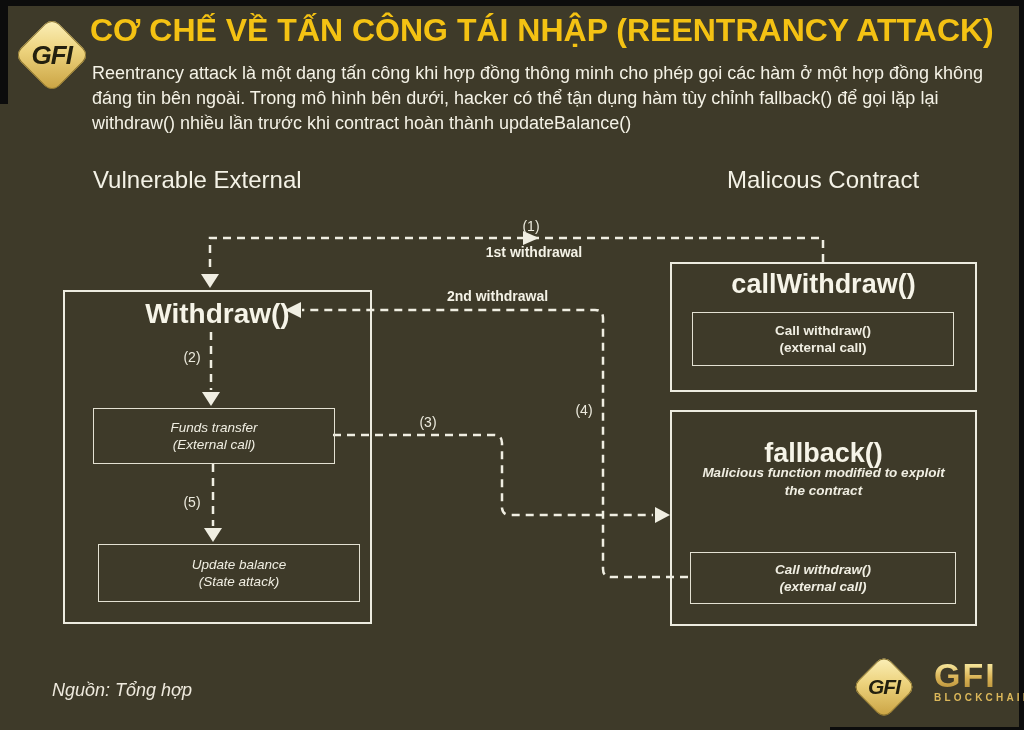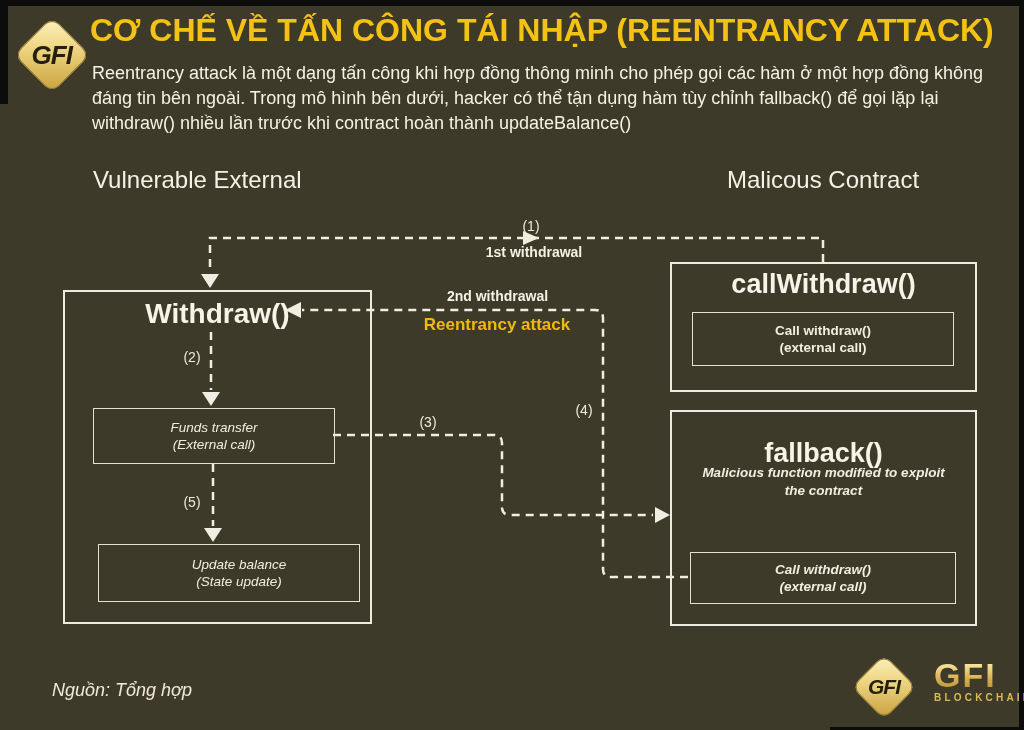--- a/index.html
+++ b/index.html
@@ -103,21 +103,21 @@
 
   <div class="outer-box" style="left:63px;top:290px;width:293px;height:330px;padding-left:12px;">
     <div class="box-title" style="top:6px;">Withdraw()</div>
   </div>
   <div class="inner-box italic" style="left:93px;top:408px;width:240px;height:54px;">
     <div>Funds transfer</div>
     <div>(External call)</div>
   </div>
   <div class="inner-box italic" style="left:98px;top:544px;width:240px;height:56px;padding-left:20px;">
     <div>Update balance</div>
-    <div>(State update)</div>
+    <div>(State attack)</div>
   </div>
 
   <div class="outer-box" style="left:670px;top:262px;width:303px;height:126px;">
     <div class="box-title" style="top:5px;font-size:27px;">callWithdraw()</div>
     <div class="inner-box" style="left:20px;top:48px;width:260px;height:52px;">
       <div>Call withdraw()</div>
       <div>(external call)</div>
     </div>
   </div>
 
@@ -133,21 +133,20 @@
     </div>
   </div>
 
   <div class="step-label" style="left:511px;top:218px;width:40px;">(1)</div>
   <div class="step-label" style="left:174px;top:349px;width:36px;">(2)</div>
   <div class="step-label" style="left:408px;top:414px;width:40px;">(3)</div>
   <div class="step-label" style="left:566px;top:402px;width:36px;">(4)</div>
   <div class="step-label" style="left:174px;top:494px;width:36px;">(5)</div>
   <div class="flow-label" style="left:459px;top:244px;width:150px;">1st withdrawal</div>
   <div class="flow-label" style="left:420px;top:288px;width:155px;">2nd withdrawal</div>
-  <div class="attack-label" style="left:402px;top:315px;width:190px;">Reentrancy attack</div>
 
   <div class="abs source">Nguồn: Tổng hợp</div>
   <div class="diamond" style="left:861px;top:664px;width:46px;height:46px;">
     <span style="font-size:21px;">GFI</span>
   </div>
   <div class="abs" style="left:934px;top:660px;">
     <div class="brand-name">GFI</div>
     <div class="brand-sub">BLOCKCHAIN</div>
   </div>
 

